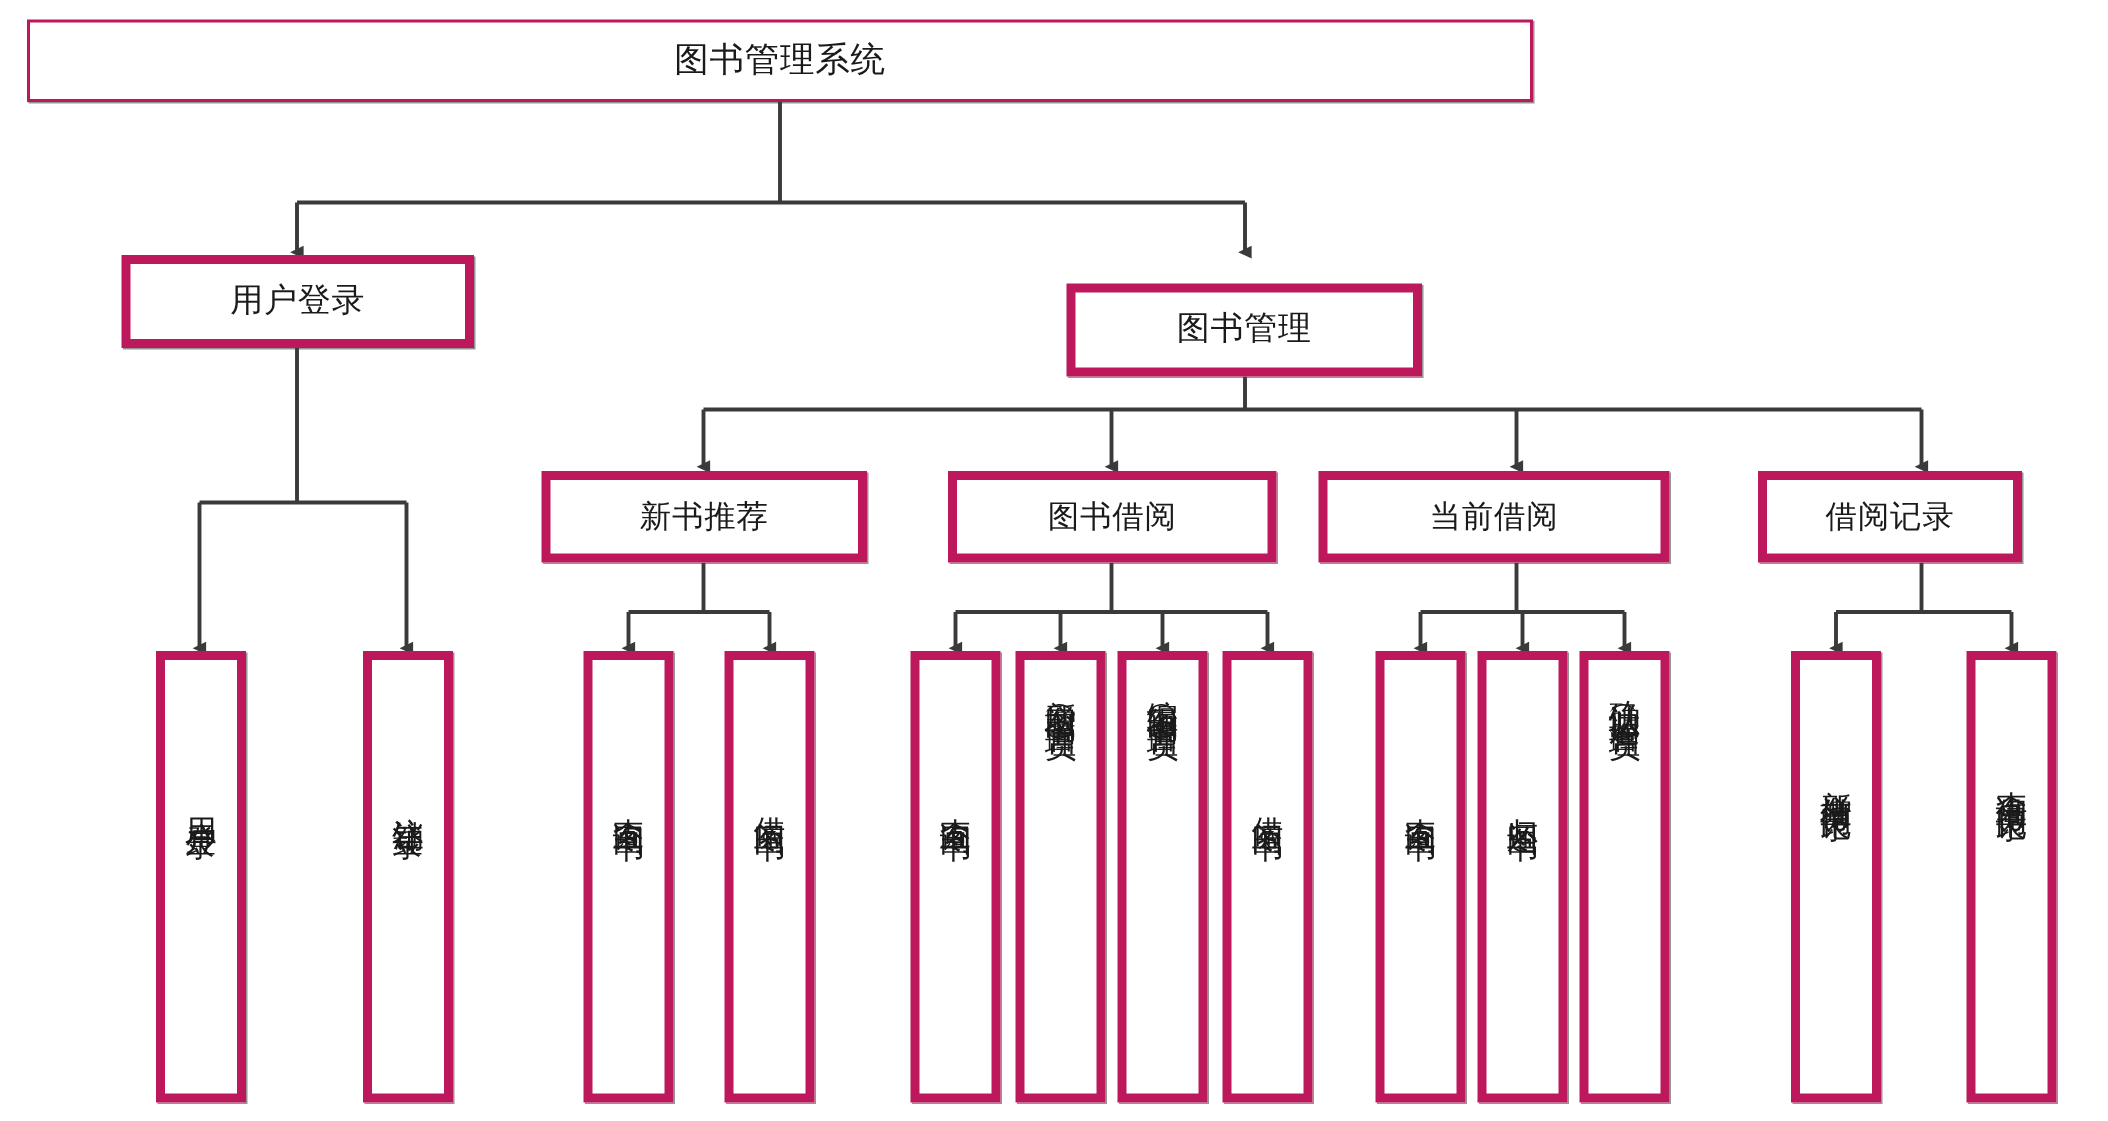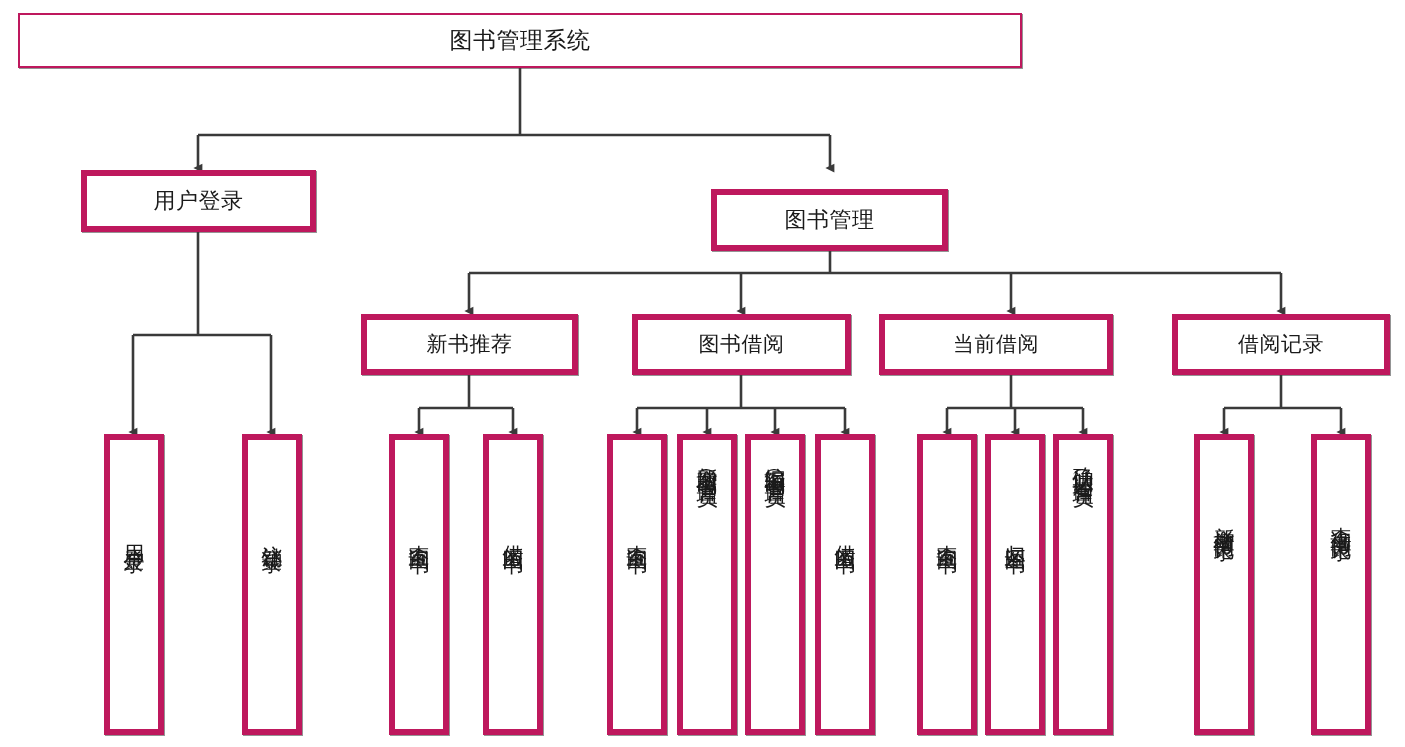--- a/index.html
+++ b/index.html
@@ -172,21 +172,21 @@
 
   <div class="node lvl3" style="left:361px; top:314px; width:217px;">
     <span class="node-label">新书推荐</span>
   </div>
   <div class="node lvl3" style="left:632px; top:314px; width:219px;justify-content:center;">
     <span class="node-label">图书借阅</span>
   </div>
   <div class="node lvl3" style="left:879px; top:314px; width:234px;align-items:center;">
     <span class="node-label">当前借阅</span>
   </div>
-  <div class="node lvl3" style="left:1172px; top:314px; width:218px;align-items:center;">
+  <div class="node lvl3" style="left:1172px; top:314px; width:176px;align-items:center;">
     <span class="node-label">借阅记录</span>
   </div>
 
   <div class="node leaf short" style="left:104px; width:60px;">
     <span class="node-label">用户登录</span>
   </div>
   <div class="node leaf short" style="left:242px; width:60px;">
     <span class="node-label">注销登录</span>
   </div>
 

